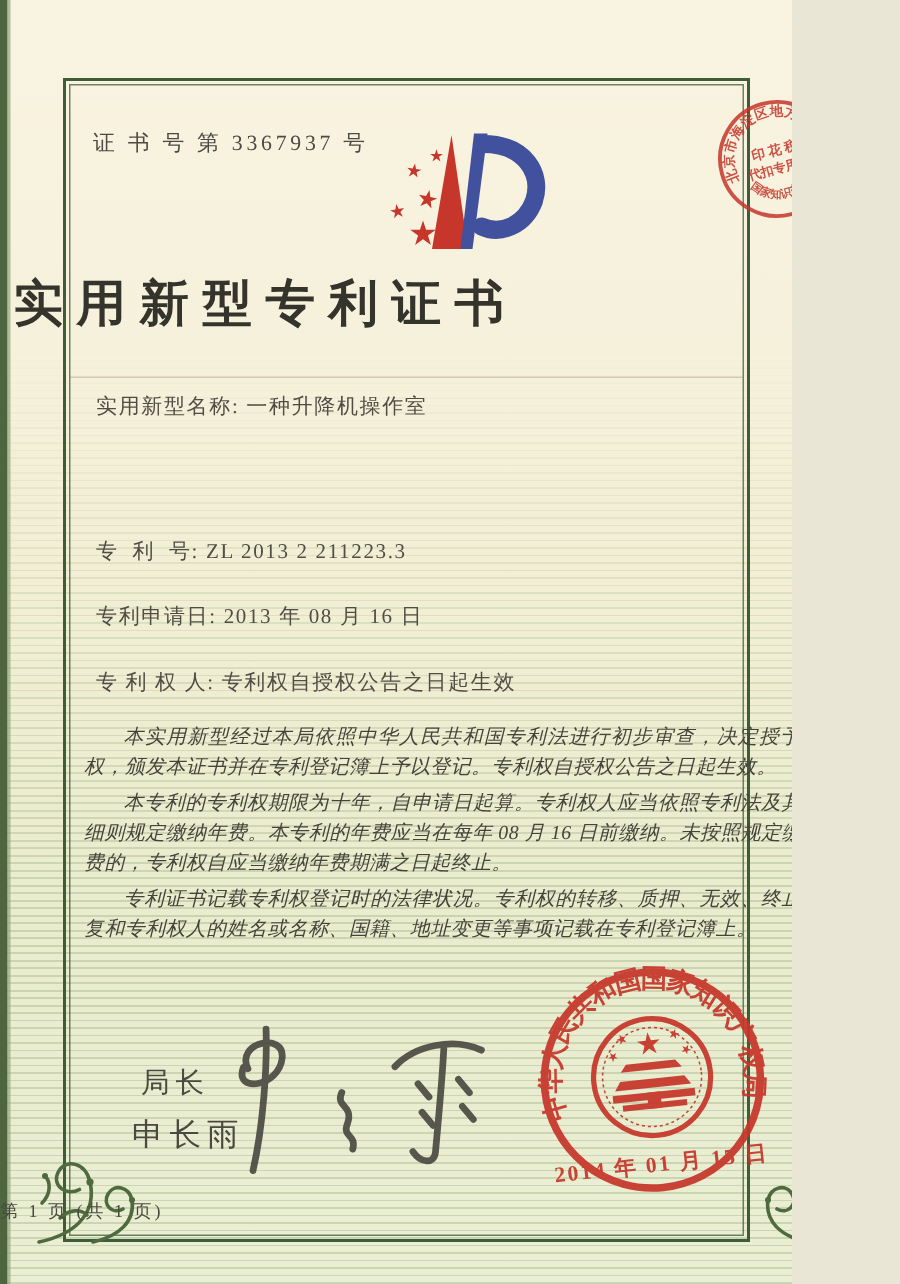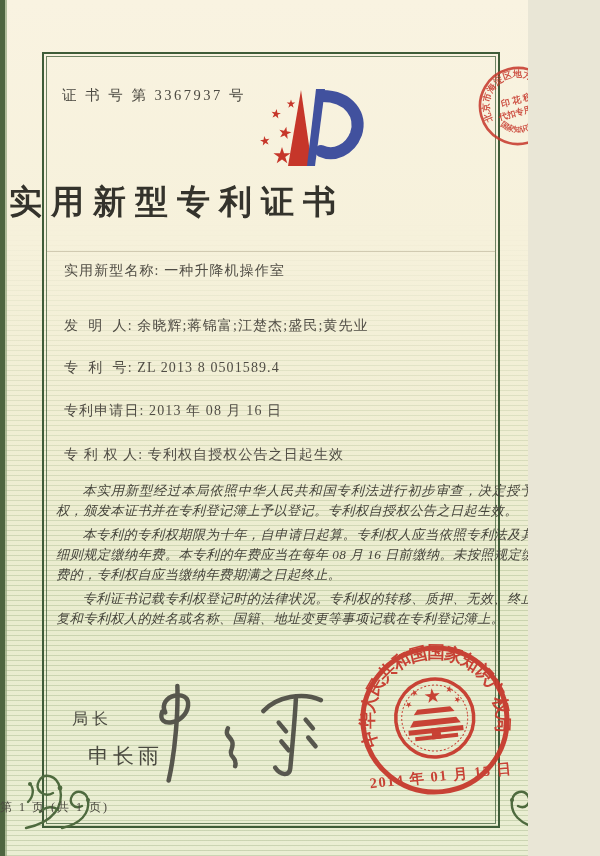--- a/index.html
+++ b/index.html
@@ -17,21 +17,21 @@
   .hairline{position:absolute;left:46px;right:32px;top:251px;height:1px;background:rgba(140,130,100,.35);}
   .certno{position:absolute;left:62px;top:86px;font-size:14.5px;letter-spacing:2.5px;color:#4c4a42;}
   .title{position:absolute;left:0;right:0;top:180px;text-align:left;font-size:33px;font-weight:bold;
     letter-spacing:9px;text-indent:9px;color:#34332c;}
   .row{position:absolute;left:64px;right:40px;font-size:14px;color:#504d45;letter-spacing:1.1px;}
   .row .lbl{white-space:pre;}
   .row .val{white-space:pre;}
   .paras{position:absolute;left:56px;width:506px;top:481px;color:#45443b;}
   .paras p{margin:0 0 4px 0;font-size:13.2px;line-height:20px;text-align:justify;
     text-indent:2em;font-style:italic;letter-spacing:.4px;}
-  .sig-title{position:absolute;left:72px;top:709px;font-size:16px;letter-spacing:4px;color:#4a4a40;}
+  .sig-title{position:absolute;left:94px;top:709px;font-size:19px;letter-spacing:4px;color:#4a4a40;}
   .sig-name{position:absolute;left:88px;top:742px;font-size:21px;letter-spacing:4px;color:#4a4a40;}
   .sig-hand{position:absolute;left:138px;top:676px;}
   .seal-big{position:absolute;left:348px;top:638px;opacity:.93;}
   .stamp-tax{position:absolute;left:462px;top:50px;opacity:.85;}
   .logo{position:absolute;left:238px;top:84px;}
   .flourish{position:absolute;width:92px;height:92px;}
   .fl-left{left:20px;top:742px;}
   .fl-right{left:488px;top:742px;transform:scaleX(-1);}
   .footer{position:absolute;left:0;right:0;top:799px;text-align:left;font-size:12px;
     letter-spacing:2px;color:#4b4a40;}
@@ -78,27 +78,23 @@
       <text x="56" y="65" text-anchor="middle" font-size="8.5" font-weight="bold">代扣专用章</text>
     </g>
   </svg>
 
   <div class="title">实用新型专利证书</div>
 
   <div class="row" style="top:262px">
     <span class="lbl">实用新型名称:</span>
     <span class="val">一种升降机操作室</span>
   </div>
-  <div class="row" style="top:317px">
-    <span class="lbl">发  明  人:</span>
-    <span class="val">余晓辉;蒋锦富;江楚杰;盛民;黄先业</span>
-  </div>
   <div class="row" style="top:359px">
     <span class="lbl">专  利  号:</span>
-    <span class="val">ZL 2013 8 0501589.4</span>
+    <span class="val">ZL 2013 2 211223.3</span>
   </div>
   <div class="row" style="top:402px">
     <span class="lbl">专利申请日:</span>
     <span class="val">2013 年 08 月 16 日</span>
   </div>
   <div class="row" style="top:446px">
     <span class="lbl">专 利 权 人:</span>
     <span class="val">专利权自授权公告之日起生效</span>
   </div>
 

